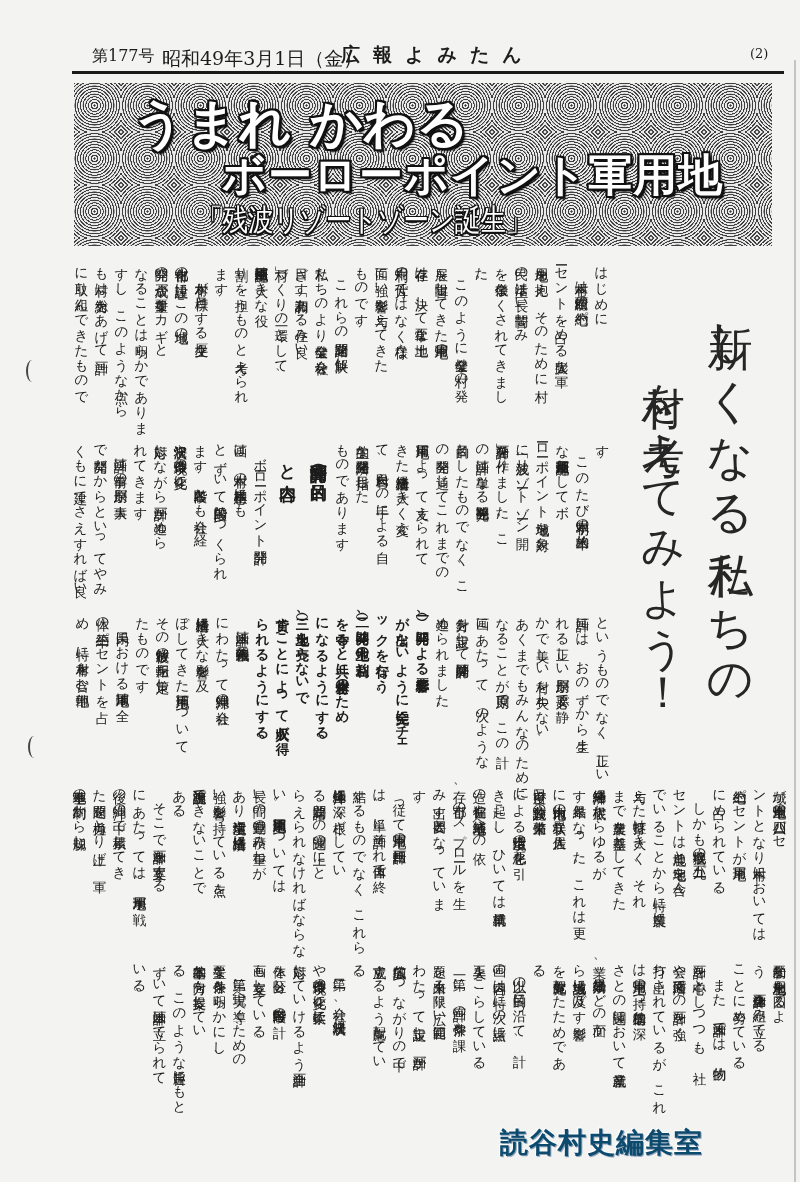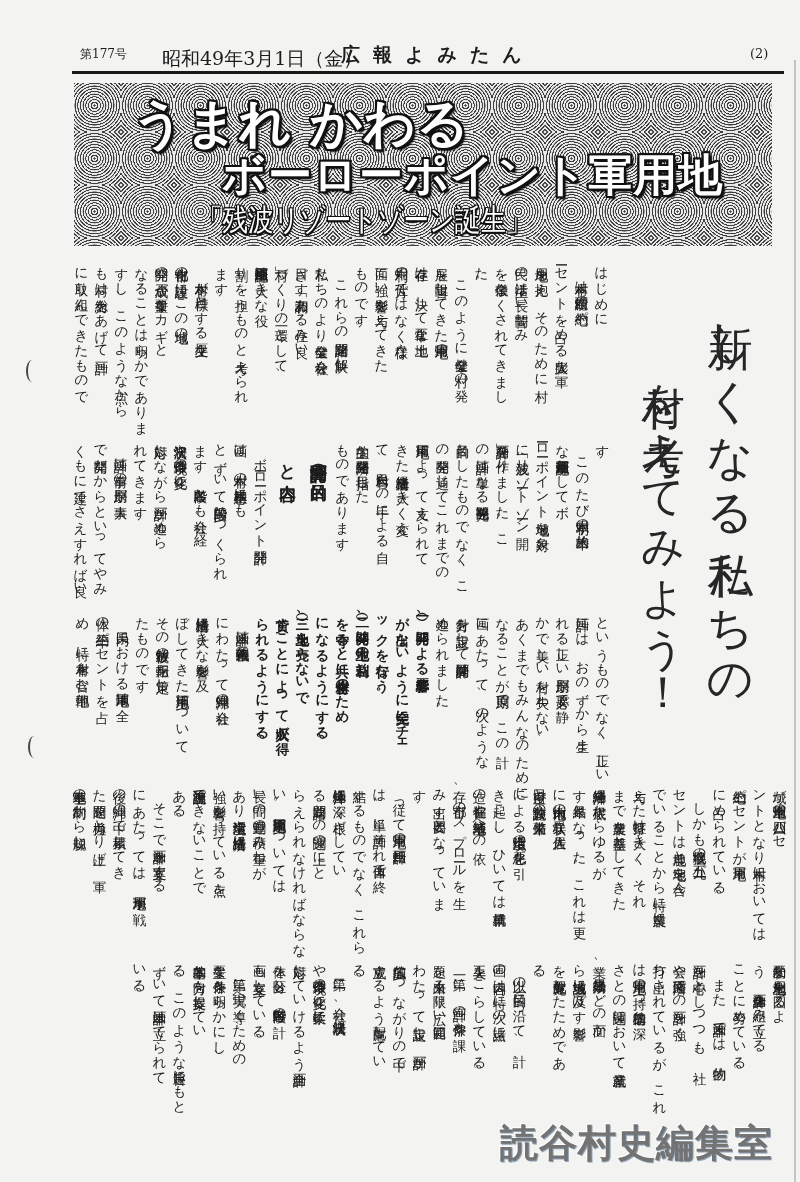--- a/index.html
+++ b/index.html
@@ -4,21 +4,21 @@
 <style>
   html, body { margin: 0; padding: 0; background: #f3f3f1; }
   #page {
     position: relative; width: 800px; height: 1182px; overflow: hidden;
     background: #f3f3f1; color: #1c1c1c;
     font-family: "DejaVu Serif", "Liberation Serif", serif;
   }
   .abs { position: absolute; white-space: nowrap; }
 
   
-  .hdr-issue { left: 80px; top: 46px; font-size: 12px; }
+  .hdr-issue { left: 92px; top: 46px; font-size: 16px; }
   .hdr-date  { left: 162px; top: 46px; font-size: 19px; }
   .hdr-pub   { left: 341px; top: 42px; font-size: 19px; font-weight: bold; letter-spacing: 13px; }
   .hdr-page  { left: 750px; top: 46px; font-size: 13px; }
   .hdr-rule  { left: 72px; top: 71px; width: 712px; height: 3px; background: #1a1a1a; }
 
   
   .banner {
     left: 74px; top: 83px; width: 698px; height: 163px;
     background-color: #cfcfcf;
     background-image: repeating-radial-gradient(circle at 50% 50%, #3f3f3f 0px, #3f3f3f 0.9px, #e9e9e9 1.3px, #e9e9e9 2.7px);
@@ -67,23 +67,23 @@
     font-family: "DejaVu Sans", "Liberation Sans", sans-serif; font-weight: bold;
   }
   .col[data-style="heading"] {
     font-family: "DejaVu Sans", "Liberation Sans", sans-serif; font-weight: bold;
     font-size: 17px; width: 28px; flex: 0 0 28px; line-height: 28px;
     padding-top: 17px; box-sizing: border-box; margin-left: 3px;
   }
 
   
   .watermark {
-    left: 500px; top: 1122px; font-size: 38px; line-height: 42px; letter-spacing: 1px;
-    font-family: "DejaVu Sans", "Liberation Sans", sans-serif; font-weight: bold;
-    color: #737373; text-shadow: 1px 1px 0 #8ea3b8, -1px -1px 0 #ffffff;
+    left: 500px; top: 1122px; font-size: 28px; line-height: 42px; letter-spacing: 1px;
+    font-family: "DejaVu Sans", "Liberation Sans", sans-serif; font-weight: bold;
+    color: #0c4a6e; text-shadow: 1px 1px 0 #8ea3b8, -1px -1px 0 #ffffff;
   }
   .punch { position: absolute; width: 10px; height: 22px; border-left: 2px solid #444; border-radius: 50%; }
   .punch-1 { left: 26px; top: 360px; }
   .punch-2 { left: 28px; top: 736px; }
   .edge { position: absolute; left: 794px; top: 60px; width: 2px; height: 1122px; background: #c4c4c4; }
 </style>
 </head>
 <body>
 
 <div id="page">

